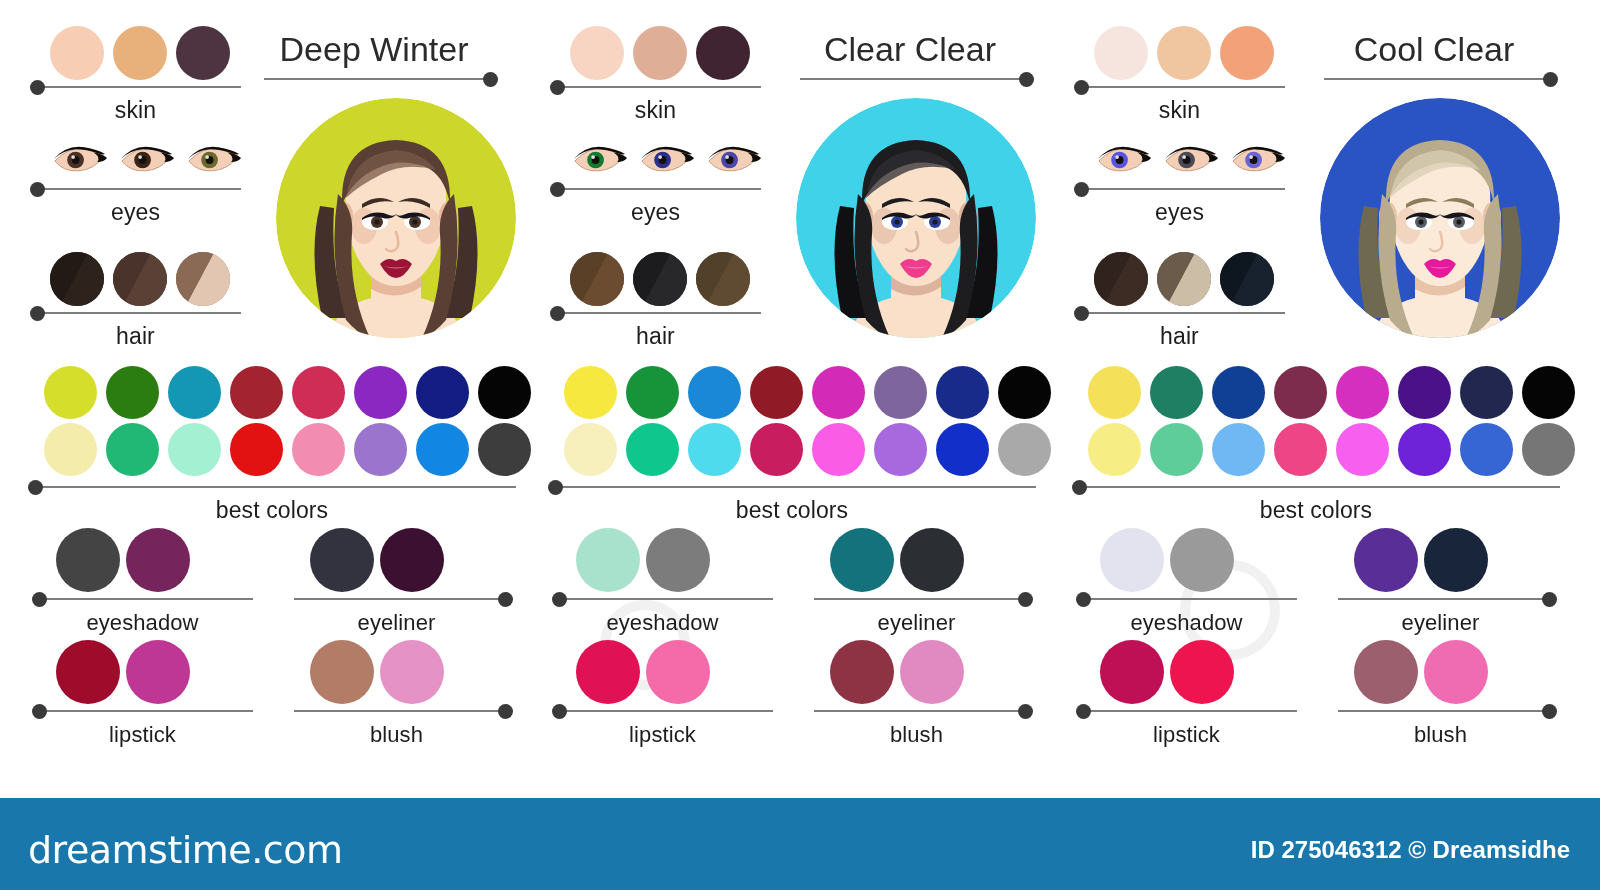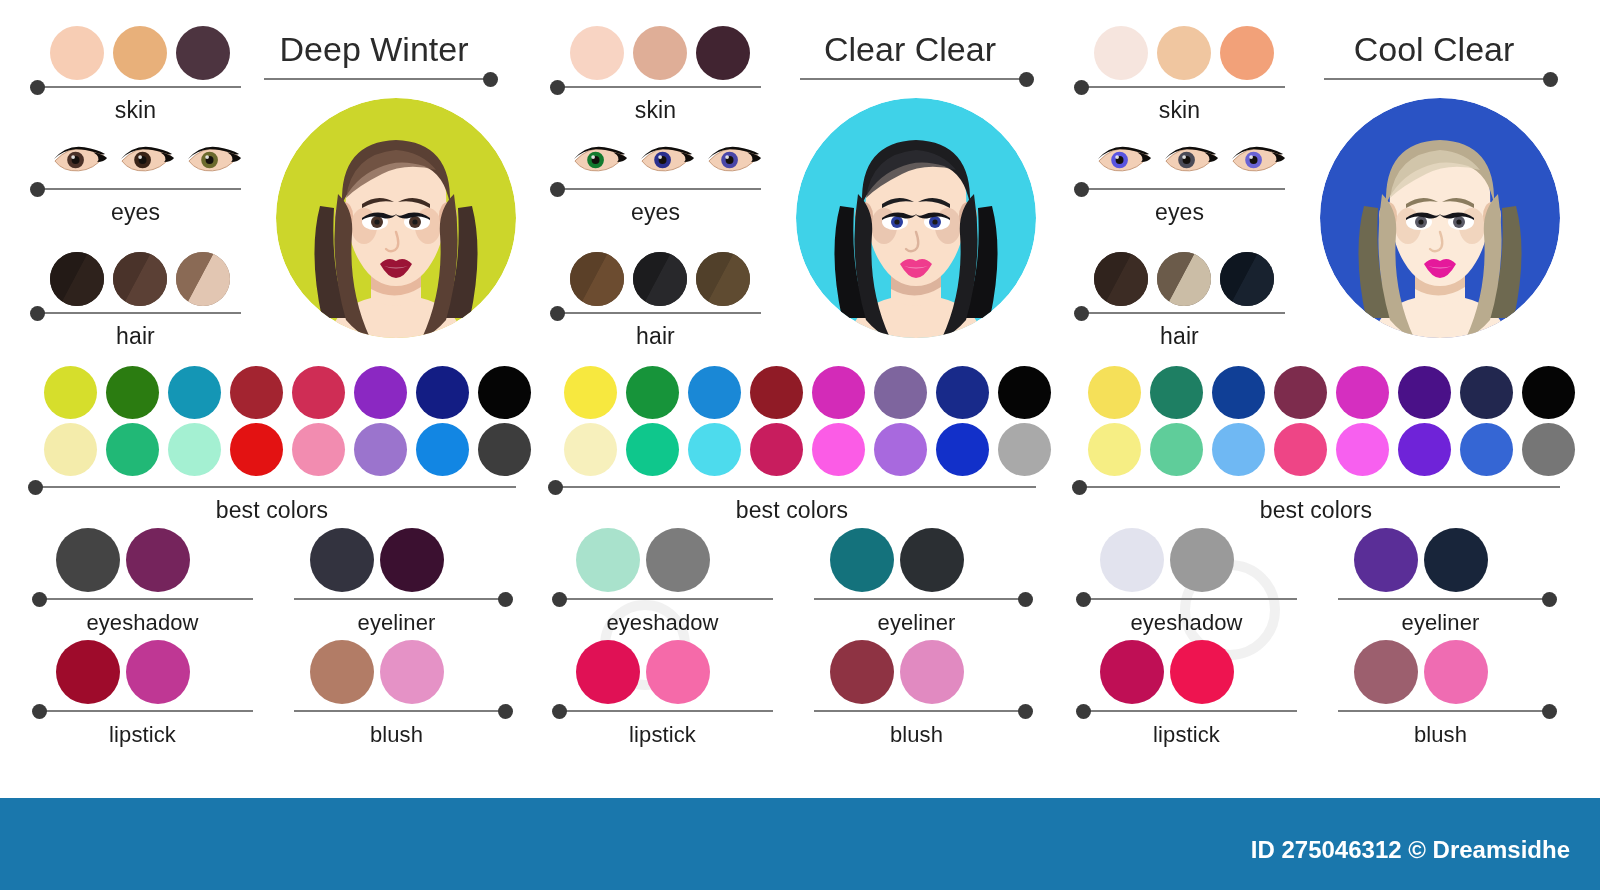--- a/index.html
+++ b/index.html
@@ -617,15 +617,18 @@
           <div class="mk-sw" style="background: rgb(239, 108, 178);"></div>
         </div>
         <div class="rule">
           <div class="bar"></div>
           <div class="dot right"></div>
         </div>
         <div class="cap mk">blush</div>
       </div>
     </div>
     <div id="footer" style="background: rgb(26, 119, 172);">
+    <div id="brand">
+      <span>dreamstime.com</span>
+    </div>
     <div id="credit">ID 275046312 © Dreamsidhe</div>
   </div>
 </div>
 
 </body></html>

